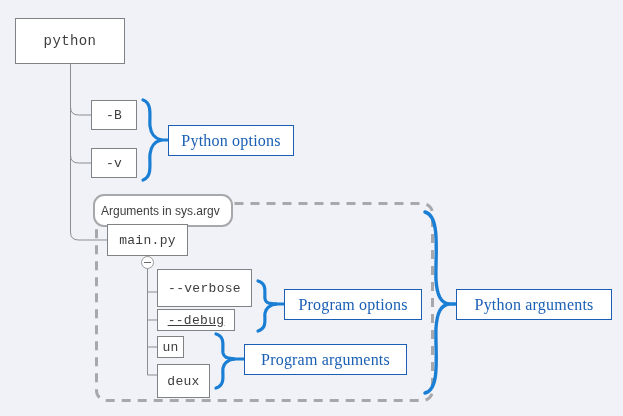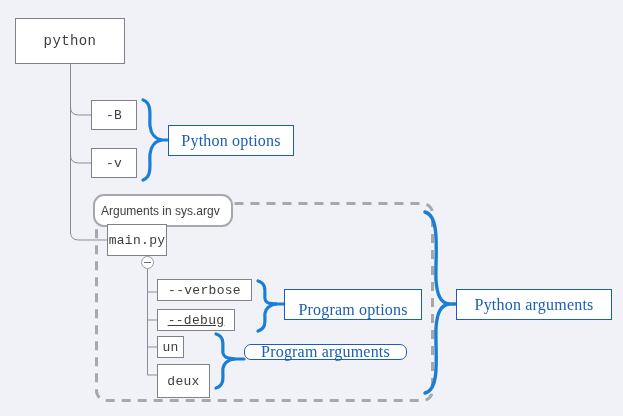--- a/index.html
+++ b/index.html
@@ -155,53 +155,53 @@
   </div>
 
   <div class="node small" style="left:91px; top:148px; width:46px; height:30px;">
     <span>-v</span>
   </div>
 
   <div class="group-label" style="left:93px; top:194px; width:140px; height:33px;border-radius:11px;">
     <span>Arguments in sys.argv</span>
   </div>
 
-  <div class="node small" style="left:107px; top:224px; width:60px; height:32px;">
+  <div class="node small" style="left:107px; top:224px; width:81px; height:32px;">
     <span>main.py</span>
   </div>
 
   <div class="collapse-toggle" style="left:141px; top:256px;" title="collapse">
     <span class="bar"></span>
   </div>
 
-  <div class="node small" style="left:157px; top:279px; width:95px; height:22px;">
+  <div class="node small" style="left:157px; top:269px; width:95px; height:38px;">
     <span>--verbose</span>
   </div>
 
   <div class="node small" style="left:157px; top:309px; width:78px; height:22px;text-decoration:underline;">
     <span>--debug</span>
   </div>
 
   <div class="node small" style="left:157px; top:336px; width:27px; height:22px;">
     <span>un</span>
   </div>
 
   <div class="node small" style="left:157px; top:364px; width:53px; height:34px;">
     <span>deux</span>
   </div>
 
   <div class="callout" style="left:168px; top:125px; width:126px; height:31px;">
     <span>Python options</span>
   </div>
 
-  <div class="callout" style="left:284px; top:289px; width:138px; height:31px;align-items:flex-end;">
+  <div class="callout" style="left:284px; top:289px; width:138px; height:31px;">
     <span>Program options</span>
   </div>
 
-  <div class="callout" style="left:244px; top:344px; width:163px; height:16px;border-radius:7px;">
+  <div class="callout" style="left:244px; top:344px; width:163px; height:31px;">
     <span>Program arguments</span>
   </div>
 
   <div class="callout" style="left:456px; top:289px; width:156px; height:31px;justify-content:center;">
     <span>Python arguments</span>
   </div>
 
 </div>
 
 </body></html>

